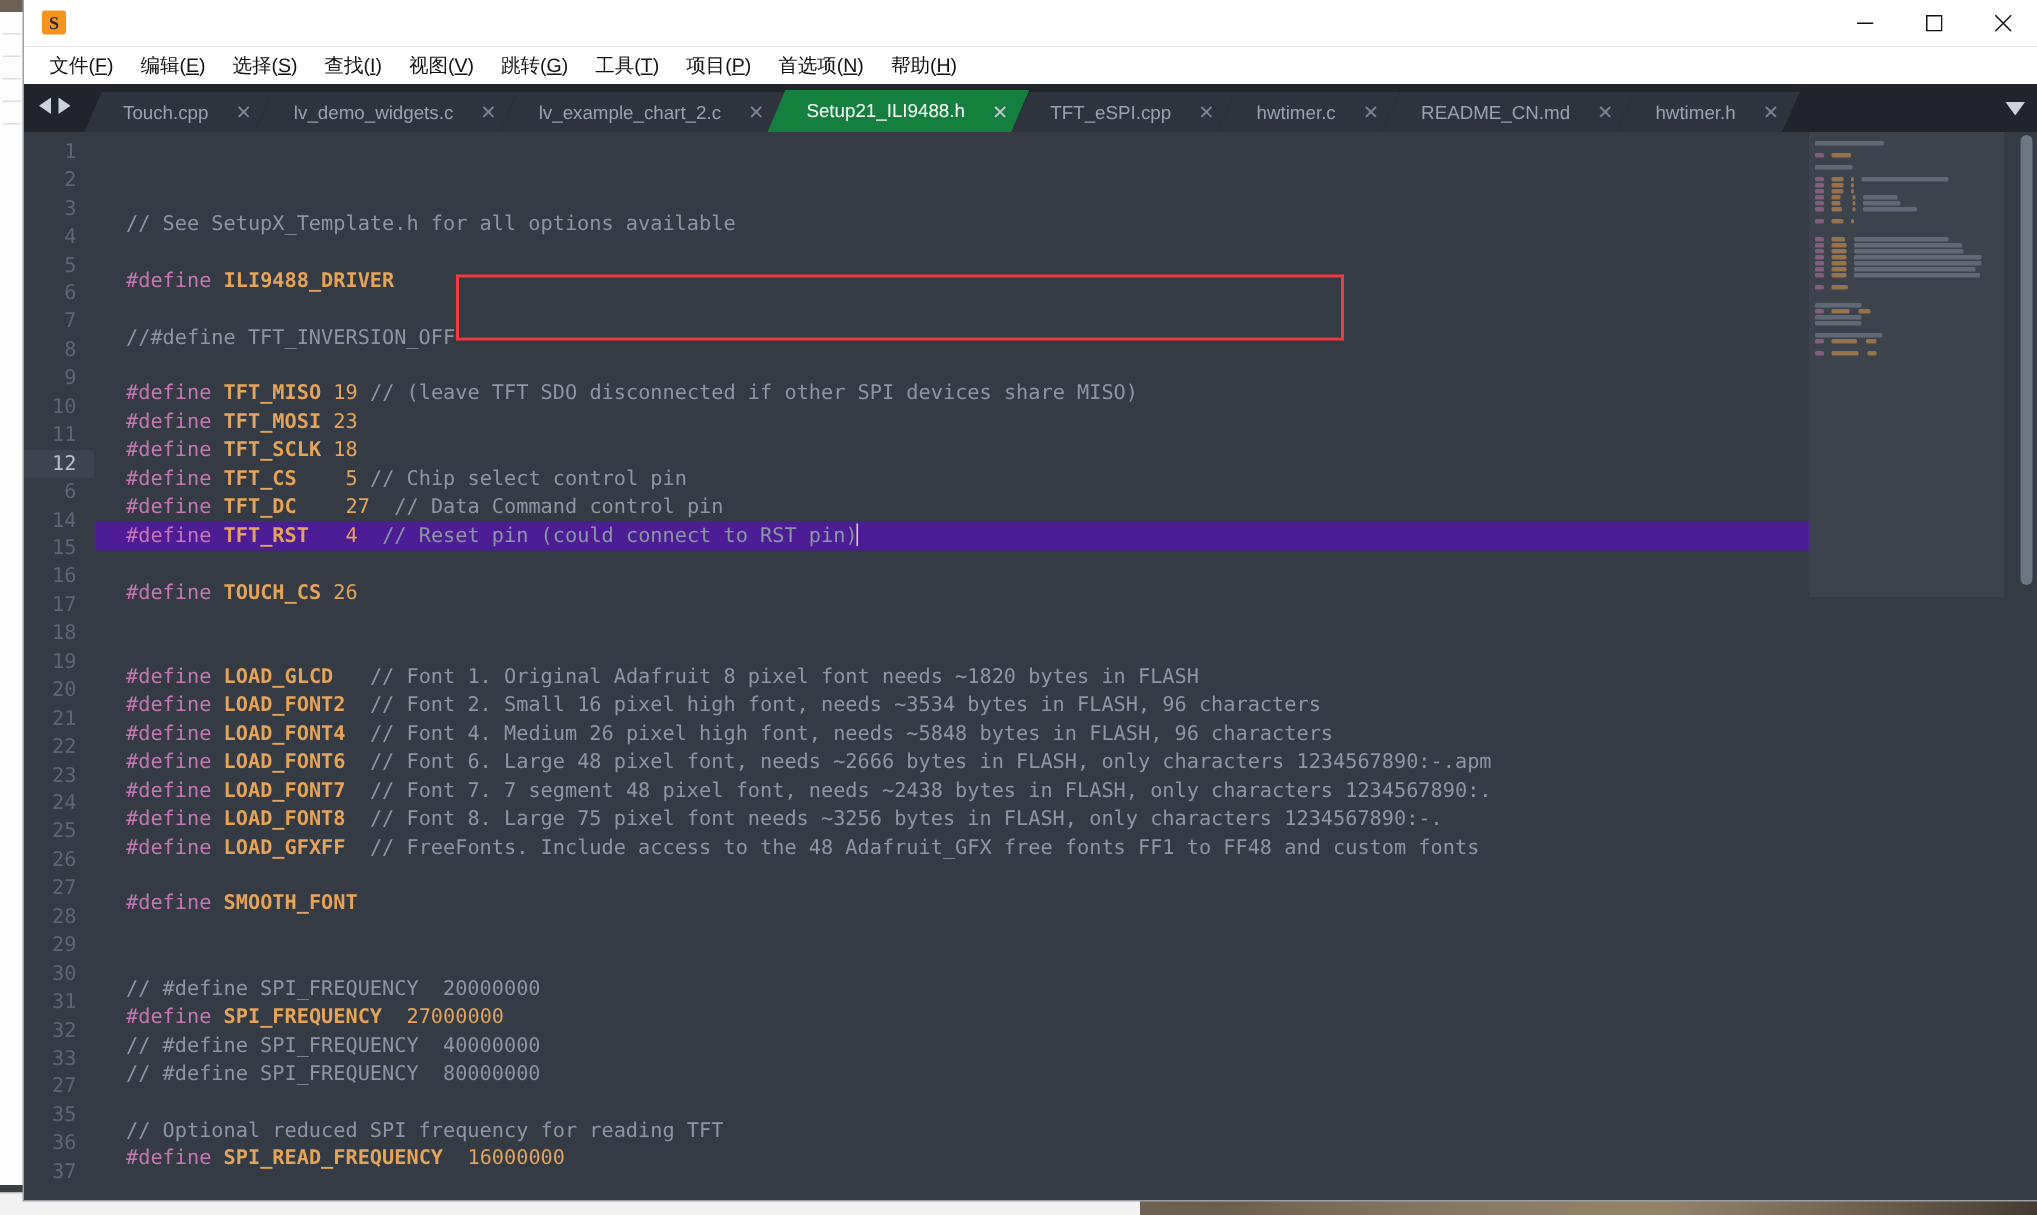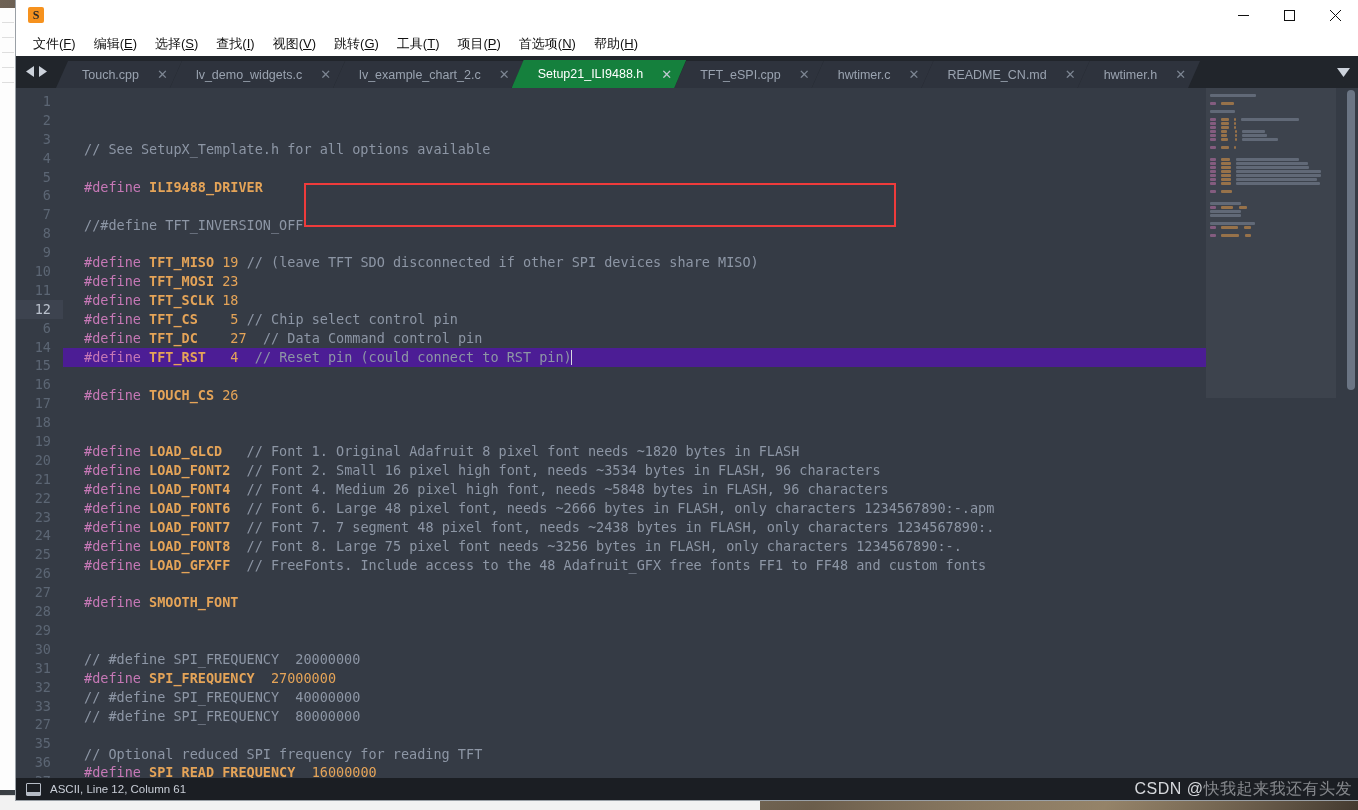--- a/index.html
+++ b/index.html
@@ -633,21 +633,14 @@
           <div class="mm-seg" style="width: 1.8px; background: transparent;"></div>
           <div class="mm-seg" style="width: 6.44px; background: rgb(181, 130, 74); opacity: 0.75;"></div>
         </div>
         <div class="mm-line"></div>
       </div>
     <div id="vscroll">
       <div id="vscroll-thumb"></div>
     </div>
   </div>
 
-  <div id="statusbar">
-    <div id="status-icon"></div>
-    <div>ASCII, Line 12, Column 61</div>
-    <div id="watermark">
-      <span>CSDN @</span><span class="wm-cn">快我起来我还有头发</span>
-    </div>
-  </div>
 
 </div>
 
 </body></html>

